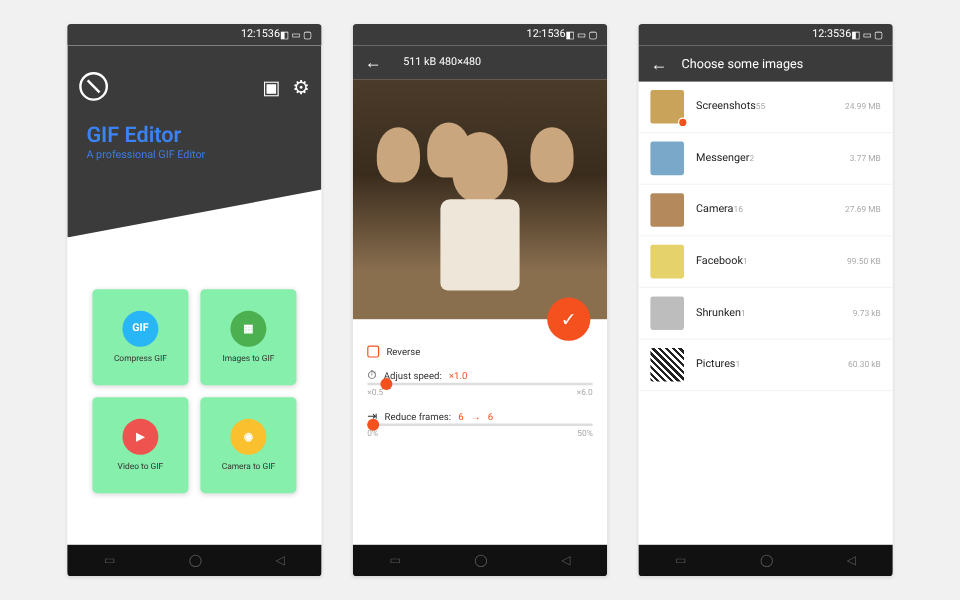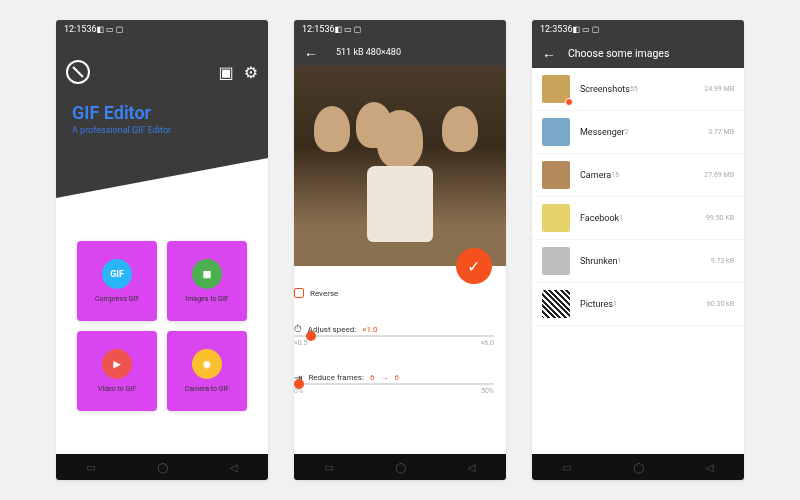--- a/index.html
+++ b/index.html
@@ -21,21 +21,21 @@
     box-shadow: 0 1px 3px rgba(0,0,0,0.1);
     display: flex;
     flex-direction: column;
     overflow: hidden;
     position: relative;
   }
   .status-bar {
     height: 18px;
     display: flex;
     align-items: center;
-    justify-content: flex-start;
+    justify-content: flex-end;
     padding: 0 8px;
     font-size: 9px;
     color: #fff;
     background: #3b3b3b;
   }
   .status-icons { display:flex; gap:4px; align-items:center; font-size:8px; }
   .nav-bar {
     height: 26px;
     background: #111;
     display:flex;
@@ -60,32 +60,32 @@
   }
   .s1-topicons { position:absolute; top:22px; left:10px; right:10px; display:flex; justify-content:space-between; align-items:center;}
   .ring-icon { width:24px;height:24px;border:2px solid #fff;border-radius:50%; display:flex;align-items:center;justify-content:center;}
   .ring-icon::after{content:"";width:14px;height:2px;background:#fff;transform:rotate(45deg);}
   .right-icons{display:flex;gap:10px;color:#fff;}
   .s1-title{position:absolute;top:64px;left:16px;color:#3b82f6;}
   .s1-title h1{font-size:18px;font-weight:600;}
   .s1-title p{font-size:9px;opacity:.9;margin-top:2px;}
   .s1-body{flex:1;display:flex;align-items:center;justify-content:center;}
   .grid2{display:grid;grid-template-columns:80px 80px;grid-template-rows:80px 80px;gap:10px;}
-  .card{background:#d946ef;border-radius:4px;box-shadow:0 1px 4px rgba(0,0,0,0.15);display:flex;flex-direction:column;align-items:center;justify-content:center;gap:6px;}
+  .card{background:#86efac;border-radius:4px;box-shadow:0 1px 4px rgba(0,0,0,0.15);display:flex;flex-direction:column;align-items:center;justify-content:center;gap:6px;}
   .cicon{width:30px;height:30px;border-radius:50%;display:flex;align-items:center;justify-content:center;color:#fff;font-size:9px;font-weight:bold;}
   .card span.label{font-size:7px;color:#333;}
 
   
   .s2-topbar{height:28px;background:#3b3b3b;color:#fff;display:flex;align-items:center;gap:18px;padding:0 10px;font-size:9px;}
   .arrow-back{font-size:14px;}
   .s2-img{width:100%;height:200px;background:linear-gradient(180deg,#4a3b2a 0%,#3a2c1d 40%,#8a6f4f 80%);position:relative;}
   .face{position:absolute;width:36px;height:46px;background:#c9a67e;border-radius:50% 50% 40% 40%;}
   .cup{position:absolute;bottom:24px;left:50%;transform:translateX(-50%);width:66px;height:76px;background:#eee7d9;border-radius:8px 8px 6px 6px;}
   .fab{position:absolute;right:14px;bottom:-18px;width:36px;height:36px;border-radius:50%;background:#f4511e;color:#fff;display:flex;align-items:center;justify-content:center;font-size:16px;}
-  .s2-ctrls{padding:22px 12px 8px 0;font-size:8px;color:#333;display:flex;flex-direction:column;gap:25px;}
+  .s2-ctrls{padding:22px 12px 8px 12px;font-size:8px;color:#333;display:flex;flex-direction:column;gap:10px;}
   .ctrl-row{display:flex;align-items:center;gap:6px;}
   .chk{width:10px;height:10px;border:1.5px solid #f4511e;border-radius:2px;}
   .slider{height:2px;background:#ddd;position:relative;border-radius:2px;}
   .slider .thumb{position:absolute;top:-4px;width:10px;height:10px;border-radius:50%;background:#f4511e;}
   .minmax{display:flex;justify-content:space-between;color:#aaa;font-size:7px;margin-top:2px;}
   .orange{color:#f4511e;font-weight:400;}
   .gicon{font-size:10px;}
 
   
   .s3-topbar{height:30px;background:#3b3b3b;color:#fff;display:flex;align-items:center;gap:12px;padding:0 10px;font-size:10.5px;}

